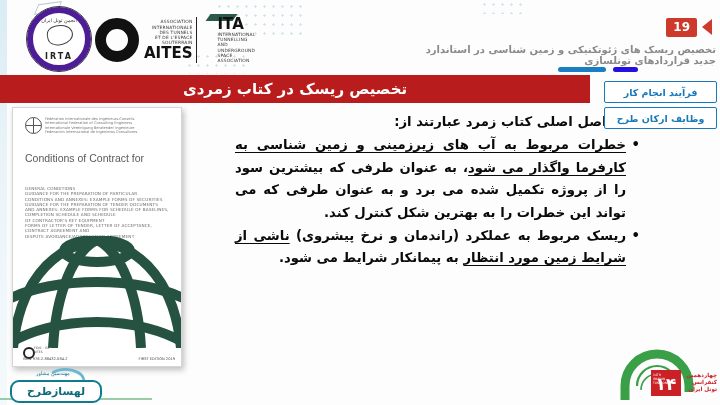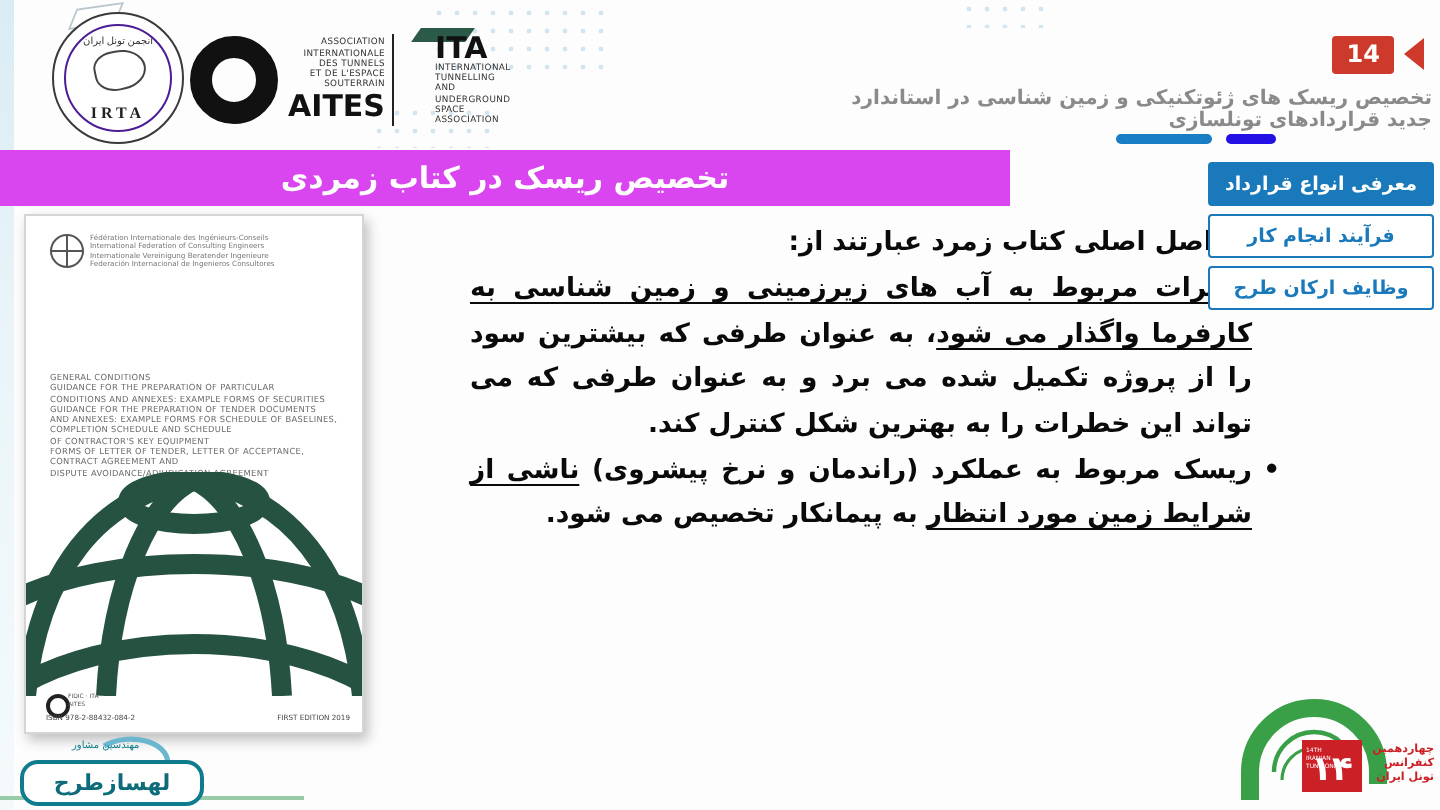--- a/index.html
+++ b/index.html
@@ -17,22 +17,22 @@
     background-size:9px 9px;opacity:.8;}
   .diamond-outline{width:22px;height:8px;border:1px solid #b9c7cc;
     transform:rotate(-8deg) skewX(-30deg);background:#fff;}
   .green-slab{width:27px;height:7px;background:#2c5a48;transform:skewX(-35deg);}
   .bottom-line{left:0;top:398px;width:152px;height:2px;background:#6fb585;opacity:.7;}
 
   
   .irta{left:26px;top:6px;width:64px;height:64px;border-radius:50%;
     border:1.6px solid #3a3a3a;background:#fff;display:flex;align-items:center;
     justify-content:center;flex-direction:column;}
-  .irta-inner{width:52px;height:52px;border-radius:50%;border:1px solid #4c1d95;
-    position:relative;overflow:hidden;font-family:Liberation Serif, serif;}
+  .irta-inner{width:52px;height:52px;border-radius:50%;border:6px solid #4c1d95;
+    position:relative;overflow:hidden;}
   .irta-map{position:absolute;left:14px;top:12px;width:24px;height:18px;
     border:1.2px solid #444;border-radius:40% 55% 50% 45%;transform:rotate(-12deg);}
   .irta-word{position:absolute;left:0;right:0;bottom:4px;text-align:center;
     font-size:8px;font-weight:bold;letter-spacing:2px;color:#222;}
   .irta-fa{position:absolute;left:0;right:0;top:4px;text-align:center;
     font-size:5px;color:#333;}
 
   .ita{left:95px;top:14px;width:142px;height:52px;display:flex;align-items:center;}
   .ita-ring{width:44px;height:44px;border-radius:50%;border:11px solid #111;
     box-sizing:border-box;flex:0 0 auto;}
@@ -51,21 +51,21 @@
   .badge-arrow{width:0;height:0;border-top:8px solid transparent;
     border-bottom:8px solid transparent;border-right:10px solid #cd3a2c;}
   .badge-num{background:#cd3a2c;color:#fff;font-weight:bold;font-size:12px;
     padding:1px 7px 2px 7px;border-radius:2px;line-height:16px;}
   .subtitle{right:4px;top:44px;width:300px;text-align:right;direction:rtl;
     font-size:10px;color:#8a8a8a;font-weight:bold;}
   .dash1{left:558px;top:67px;width:48px;height:5px;background:#1a7ec5;border-radius:3px;}
   .dash2{left:613px;top:67px;width:25px;height:5px;background:#2410e3;border-radius:3px;}
 
   
-  .title-bar{left:0;top:75px;width:505px;height:28px;background:#d946ef;
+  .title-bar{left:0;top:75px;width:590px;height:28px;background:#b91c1c;
     display:flex;align-items:center;justify-content:center;}
   .title-bar span{color:#fff;font-size:15px;font-weight:bold;direction:rtl;}
 
   
   .book{left:12px;top:107px;width:168px;height:258px;background:#fff;
     border:1px solid #d5d5d5;box-shadow:2px 3px 6px rgba(0,0,0,.25);
     overflow:hidden;}
   .fidic-emblem{position:absolute;left:12px;top:9px;width:15px;height:15px;
     border-radius:50%;border:1.4px solid #555;
     background:
@@ -149,38 +149,39 @@
       <div class="big-acr">ITA</div>
       <div class="tiny">INTERNATIONAL TUNNELLING</div>
       <div class="tiny">AND UNDERGROUND SPACE</div>
       <div class="tiny">ASSOCIATION</div>
     </div>
   </div>
 </div>
 
 <div class="abs fehrest">
   <div class="badge-arrow"></div>
-  <div class="badge-num">14</div>
+  <div class="badge-num">19</div>
 </div>
 <div class="abs subtitle">تخصیص ریسک های ژئوتکنیکی و زمین شناسی در استاندارد جدید قراردادهای تونلسازی</div>
 <div class="abs dash1"></div>
 <div class="abs dash2"></div>
 
 <div class="abs title-bar">
   <span>تخصیص ریسک در کتاب زمردی</span>
 </div>
 
 <div class="abs book">
   <div class="fidic-emblem"></div>
   <div class="fidic-lines">
     <div>Fédération Internationale des Ingénieurs-Conseils</div>
     <div>International Federation of Consulting Engineers</div>
     <div>Internationale Vereinigung Beratender Ingenieure</div>
     <div>Federación Internacional de Ingenieros Consultores</div>
   </div>
+  <div class="cover-t1">Conditions of Contract for</div>
   <div class="cover-contents">
     <div>GENERAL CONDITIONS</div>
     <div>GUIDANCE FOR THE PREPARATION OF PARTICULAR</div>
     <div>CONDITIONS AND ANNEXES: EXAMPLE FORMS OF SECURITIES</div>
     <div>GUIDANCE FOR THE PREPARATION OF TENDER DOCUMENTS</div>
     <div>AND ANNEXES: EXAMPLE FORMS FOR SCHEDULE OF BASELINES,</div>
     <div>COMPLETION SCHEDULE AND SCHEDULE</div>
     <div>OF CONTRACTOR'S KEY EQUIPMENT</div>
     <div>FORMS OF LETTER OF TENDER, LETTER OF ACCEPTANCE,</div>
     <div>CONTRACT AGREEMENT AND</div>
@@ -207,27 +208,26 @@
 
 <div class="abs content">
   <ul>
     <li>
       <span>دو اصل اصلی کتاب زمرد عبارتند از:</span>
     </li>
     <li>
       <span class="u">خطرات مربوط به آب های زیرزمینی و زمین شناسی به کارفرما واگذار می شود</span><span>، به عنوان طرفی که بیشترین سود را از پروژه تکمیل شده می برد و به عنوان طرفی که می تواند این خطرات را به بهترین شکل کنترل کند.</span>
     </li>
     <li>
-      <span>ریسک مربوط به عملکرد (راندمان و نرخ پیشروی) </span><span class="u">ناشی از شرایط زمین مورد انتظار</span><span> به پیمانکار تخصیص می شود.</span>
+      <span>ریسک مربوط به عملکرد (راندمان و نرخ پیشروی) </span><span class="u">ناشی از شرایط زمین مورد انتظار</span><span> به پیمانکار شرایط می شود.</span>
     </li>
   </ul>
 </div>
 
 <div class="abs sidebar">
-  <div class="side-btn active">معرفی انواع قرارداد</div>
   <div class="side-btn">فرآیند انجام کار</div>
   <div class="side-btn">وظایف ارکان طرح</div>
 </div>
 
 <div class="abs lahsaz">
   <svg width="108" height="36" style="position:absolute;left:0;top:0;">
     <path d="M 78 16 C 78 4, 58 0, 46 7" stroke="#6ab7cf" stroke-width="2.6" fill="none"></path>
   </svg>
   <div class="lahsaz-small">مهندسین مشاور</div>
   <div class="lahsaz-box">

